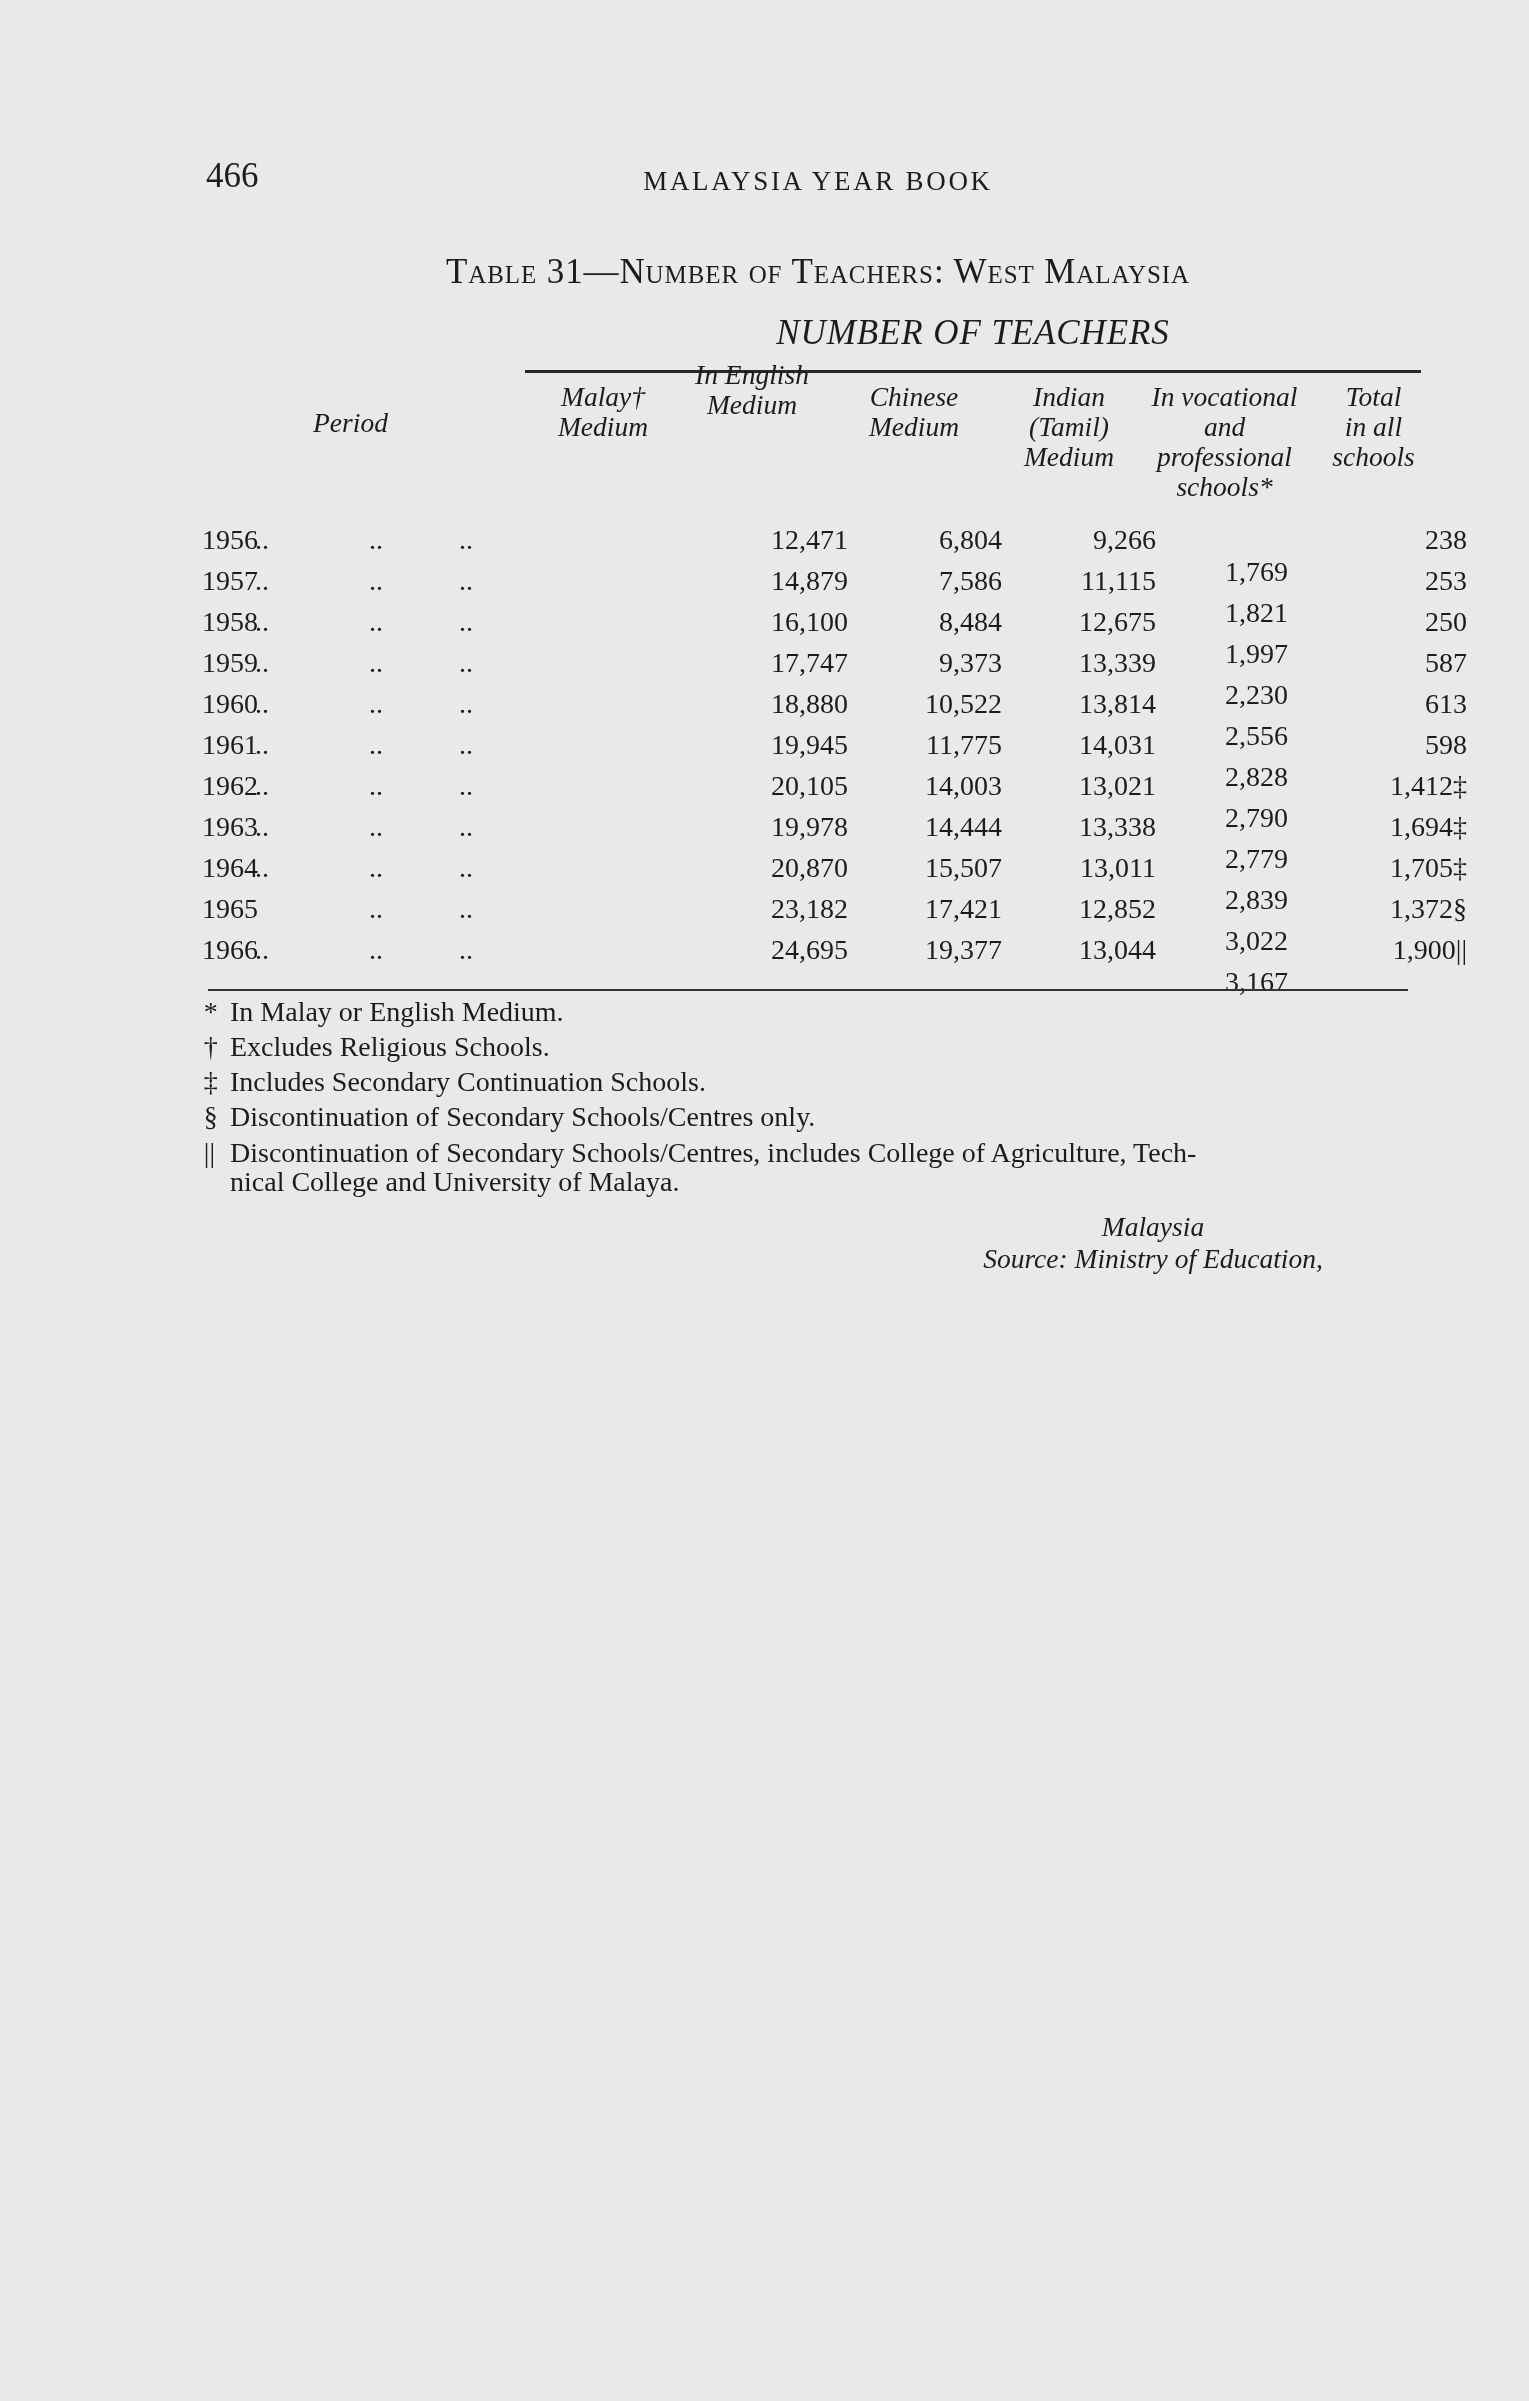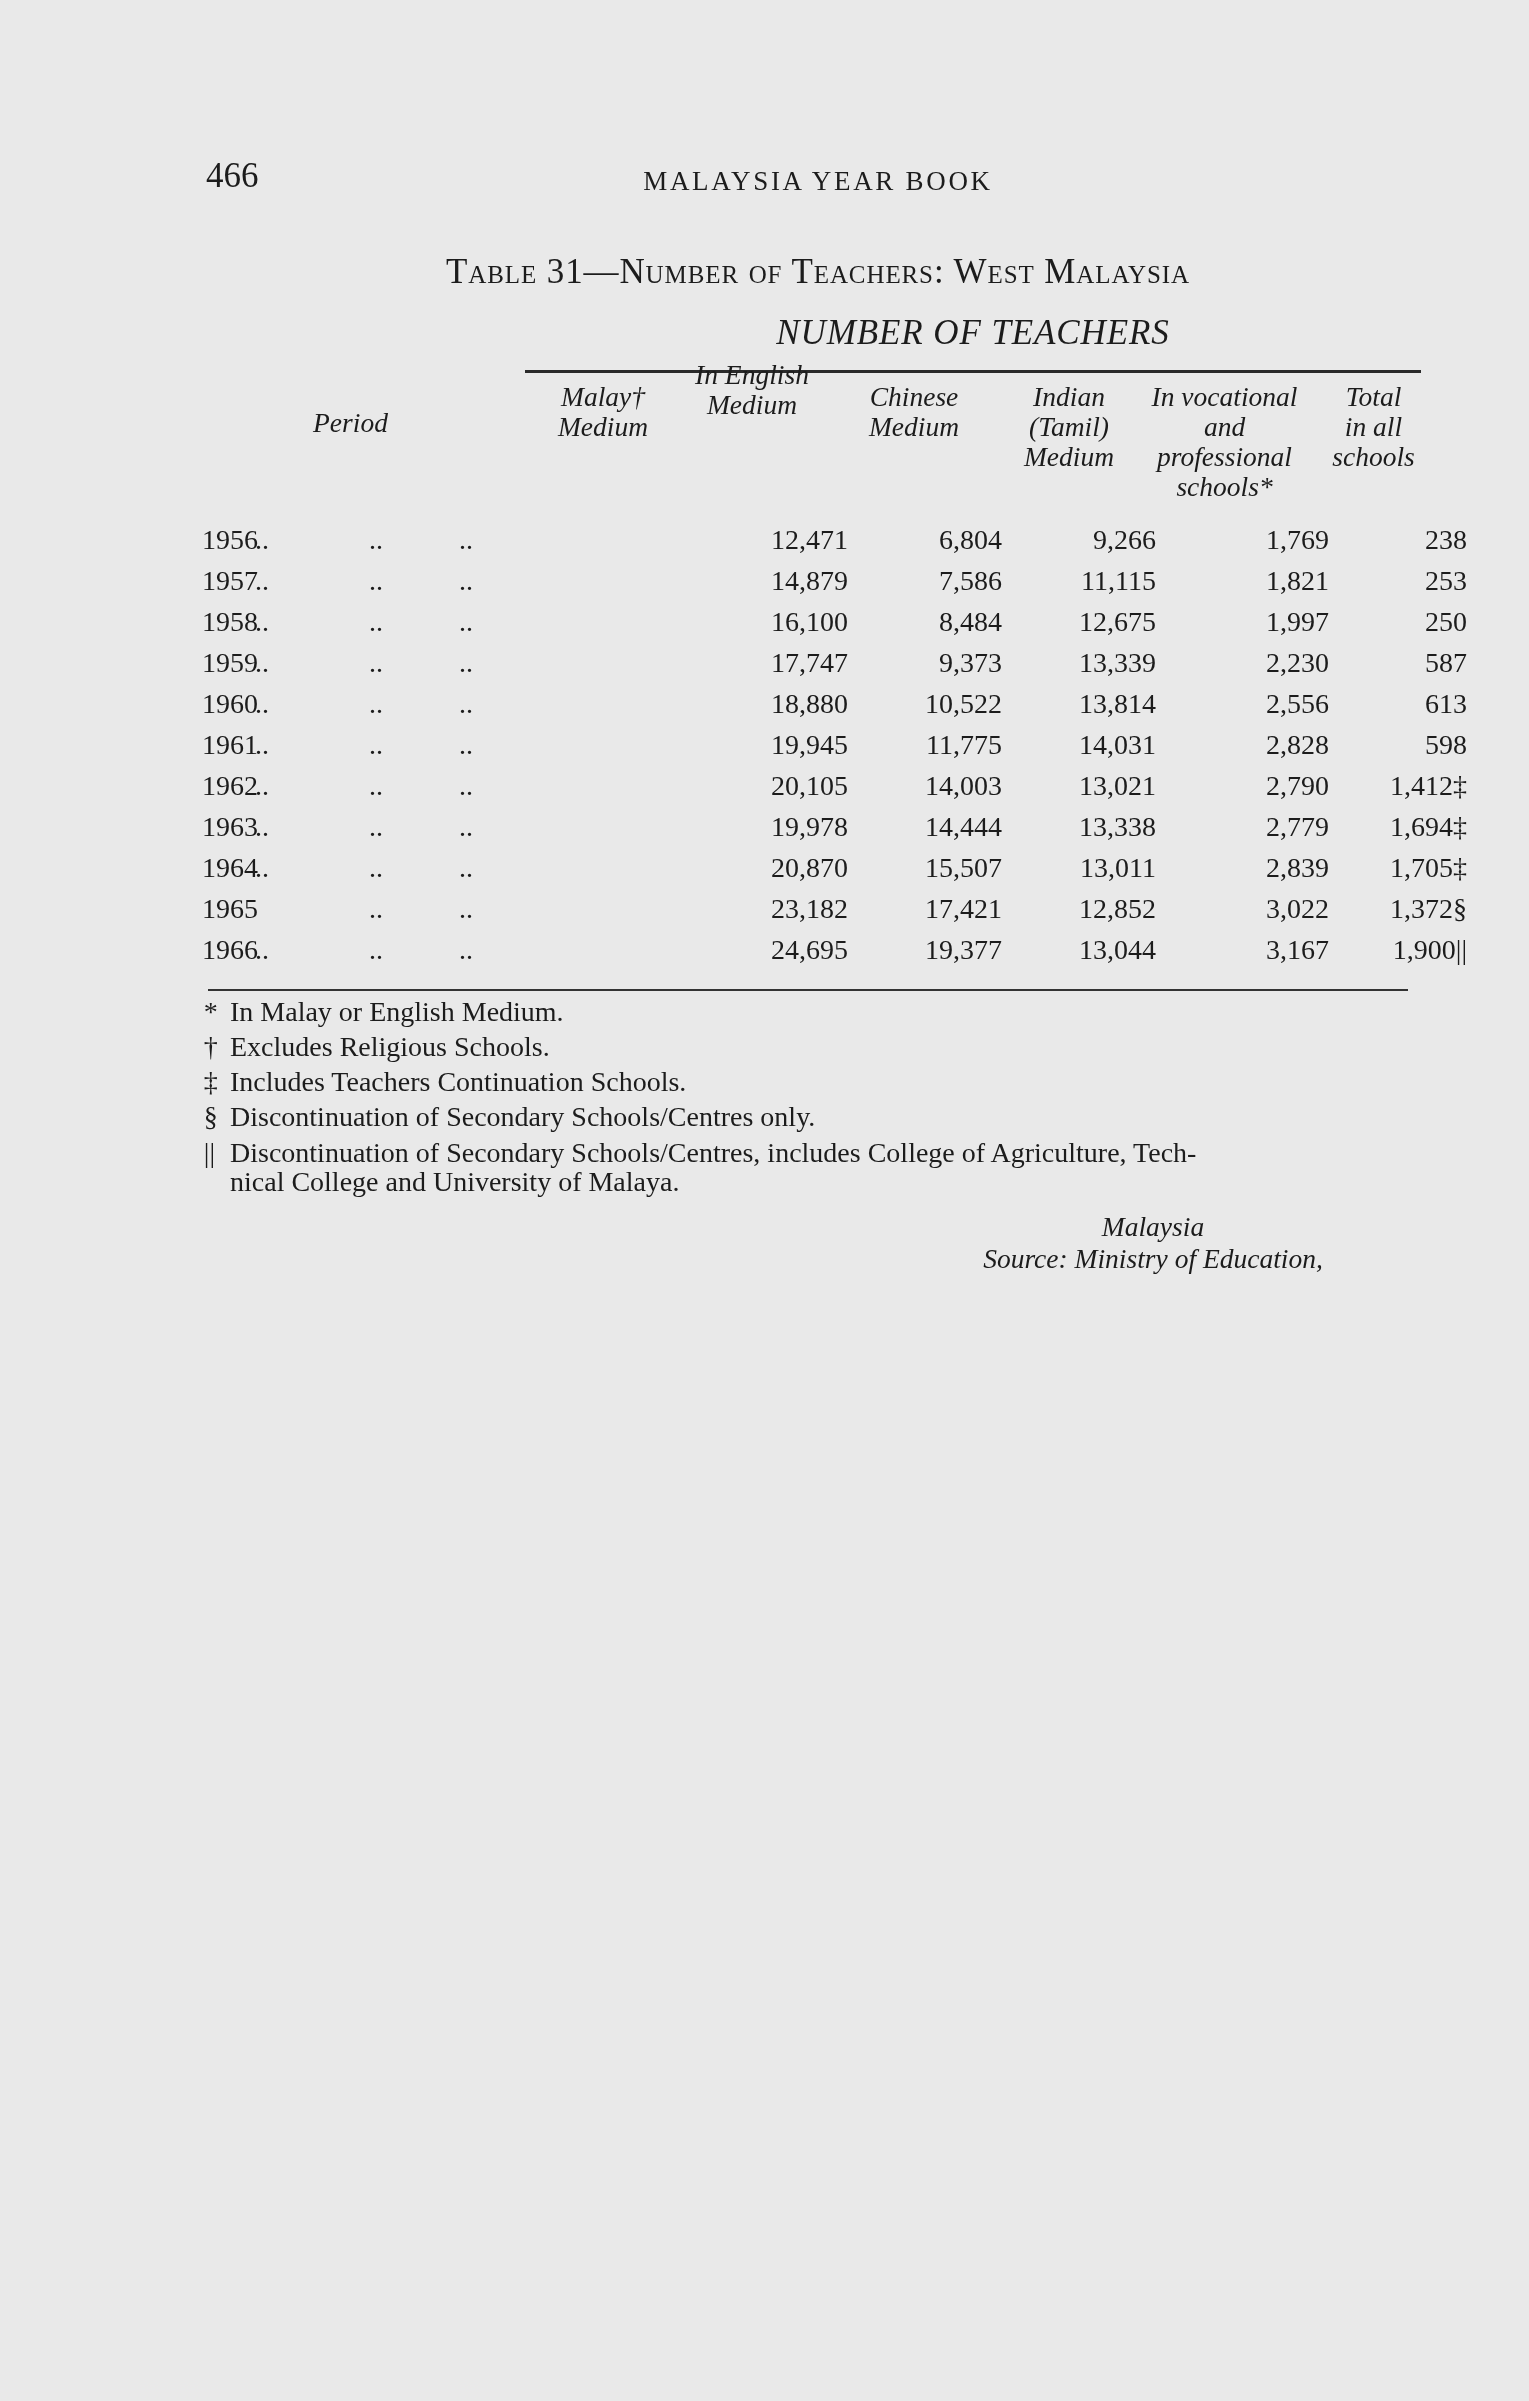--- a/index.html
+++ b/index.html
@@ -30,21 +30,21 @@
   .row { position: relative; height: 41px; font-size: 28px; line-height: 39px; }
   .row span { position: absolute; top: 0; }
   .c-year { left: 0; }
   .c-d1 { left: 53px; }
   .c-d2 { left: 167px; }
   .c-d3 { left: 257px; }
   .num { text-align: right; }
   .c-malay { left: 328px; width: 318px; }
   .c-english { left: 470px; width: 330px; }
   .c-chinese { left: 621px; width: 333px; }
-  .c-indian { left: 799px; width: 328px; }
+  .c-indian { left: 758px; width: 328px; margin-top: 32px; }
   .c-voc { left: 950px; width: 315px; }
   .c-total { left: 1100px; width: 321px; }
   .mark { display: inline-block; width: 0; }
 
   .rule-bottom { left: 208px; top: 989px; width: 1200px; height: 1.8px; background: #333; }
   .footnotes { left: 202px; top: 994px; width: 1242px; font-size: 28px; line-height: 35px; }
   .fn { position: relative; padding-left: 28px; }
   .fn .sym { position: absolute; left: 1.8px; top: 0; }
   .source { left: 887px; width: 532px; top: 1211px; font-size: 27.5px; line-height: 32px; font-style: italic; text-align: center; }
 </style>
@@ -232,21 +232,21 @@
   <div class="fn">
     <span class="sym">*</span>
     <span>In Malay or English Medium.</span>
   </div>
   <div class="fn">
     <span class="sym">†</span>
     <span>Excludes Religious Schools.</span>
   </div>
   <div class="fn">
     <span class="sym">‡</span>
-    <span>Includes Teachers Continuation Schools.</span>
+    <span>Includes Secondary Continuation Schools.</span>
   </div>
   <div class="fn">
     <span class="sym">§</span>
     <span>Discontinuation of Secondary Schools/Centres only.</span>
   </div>
   <div class="fn" style="line-height:29px; margin-top:3.5px;">
     <span class="sym">||</span>
     <div>Discontinuation of Secondary Schools/Centres, includes College of Agriculture, Tech-</div>
     <div>nical College and University of Malaya.</div>
   </div>

